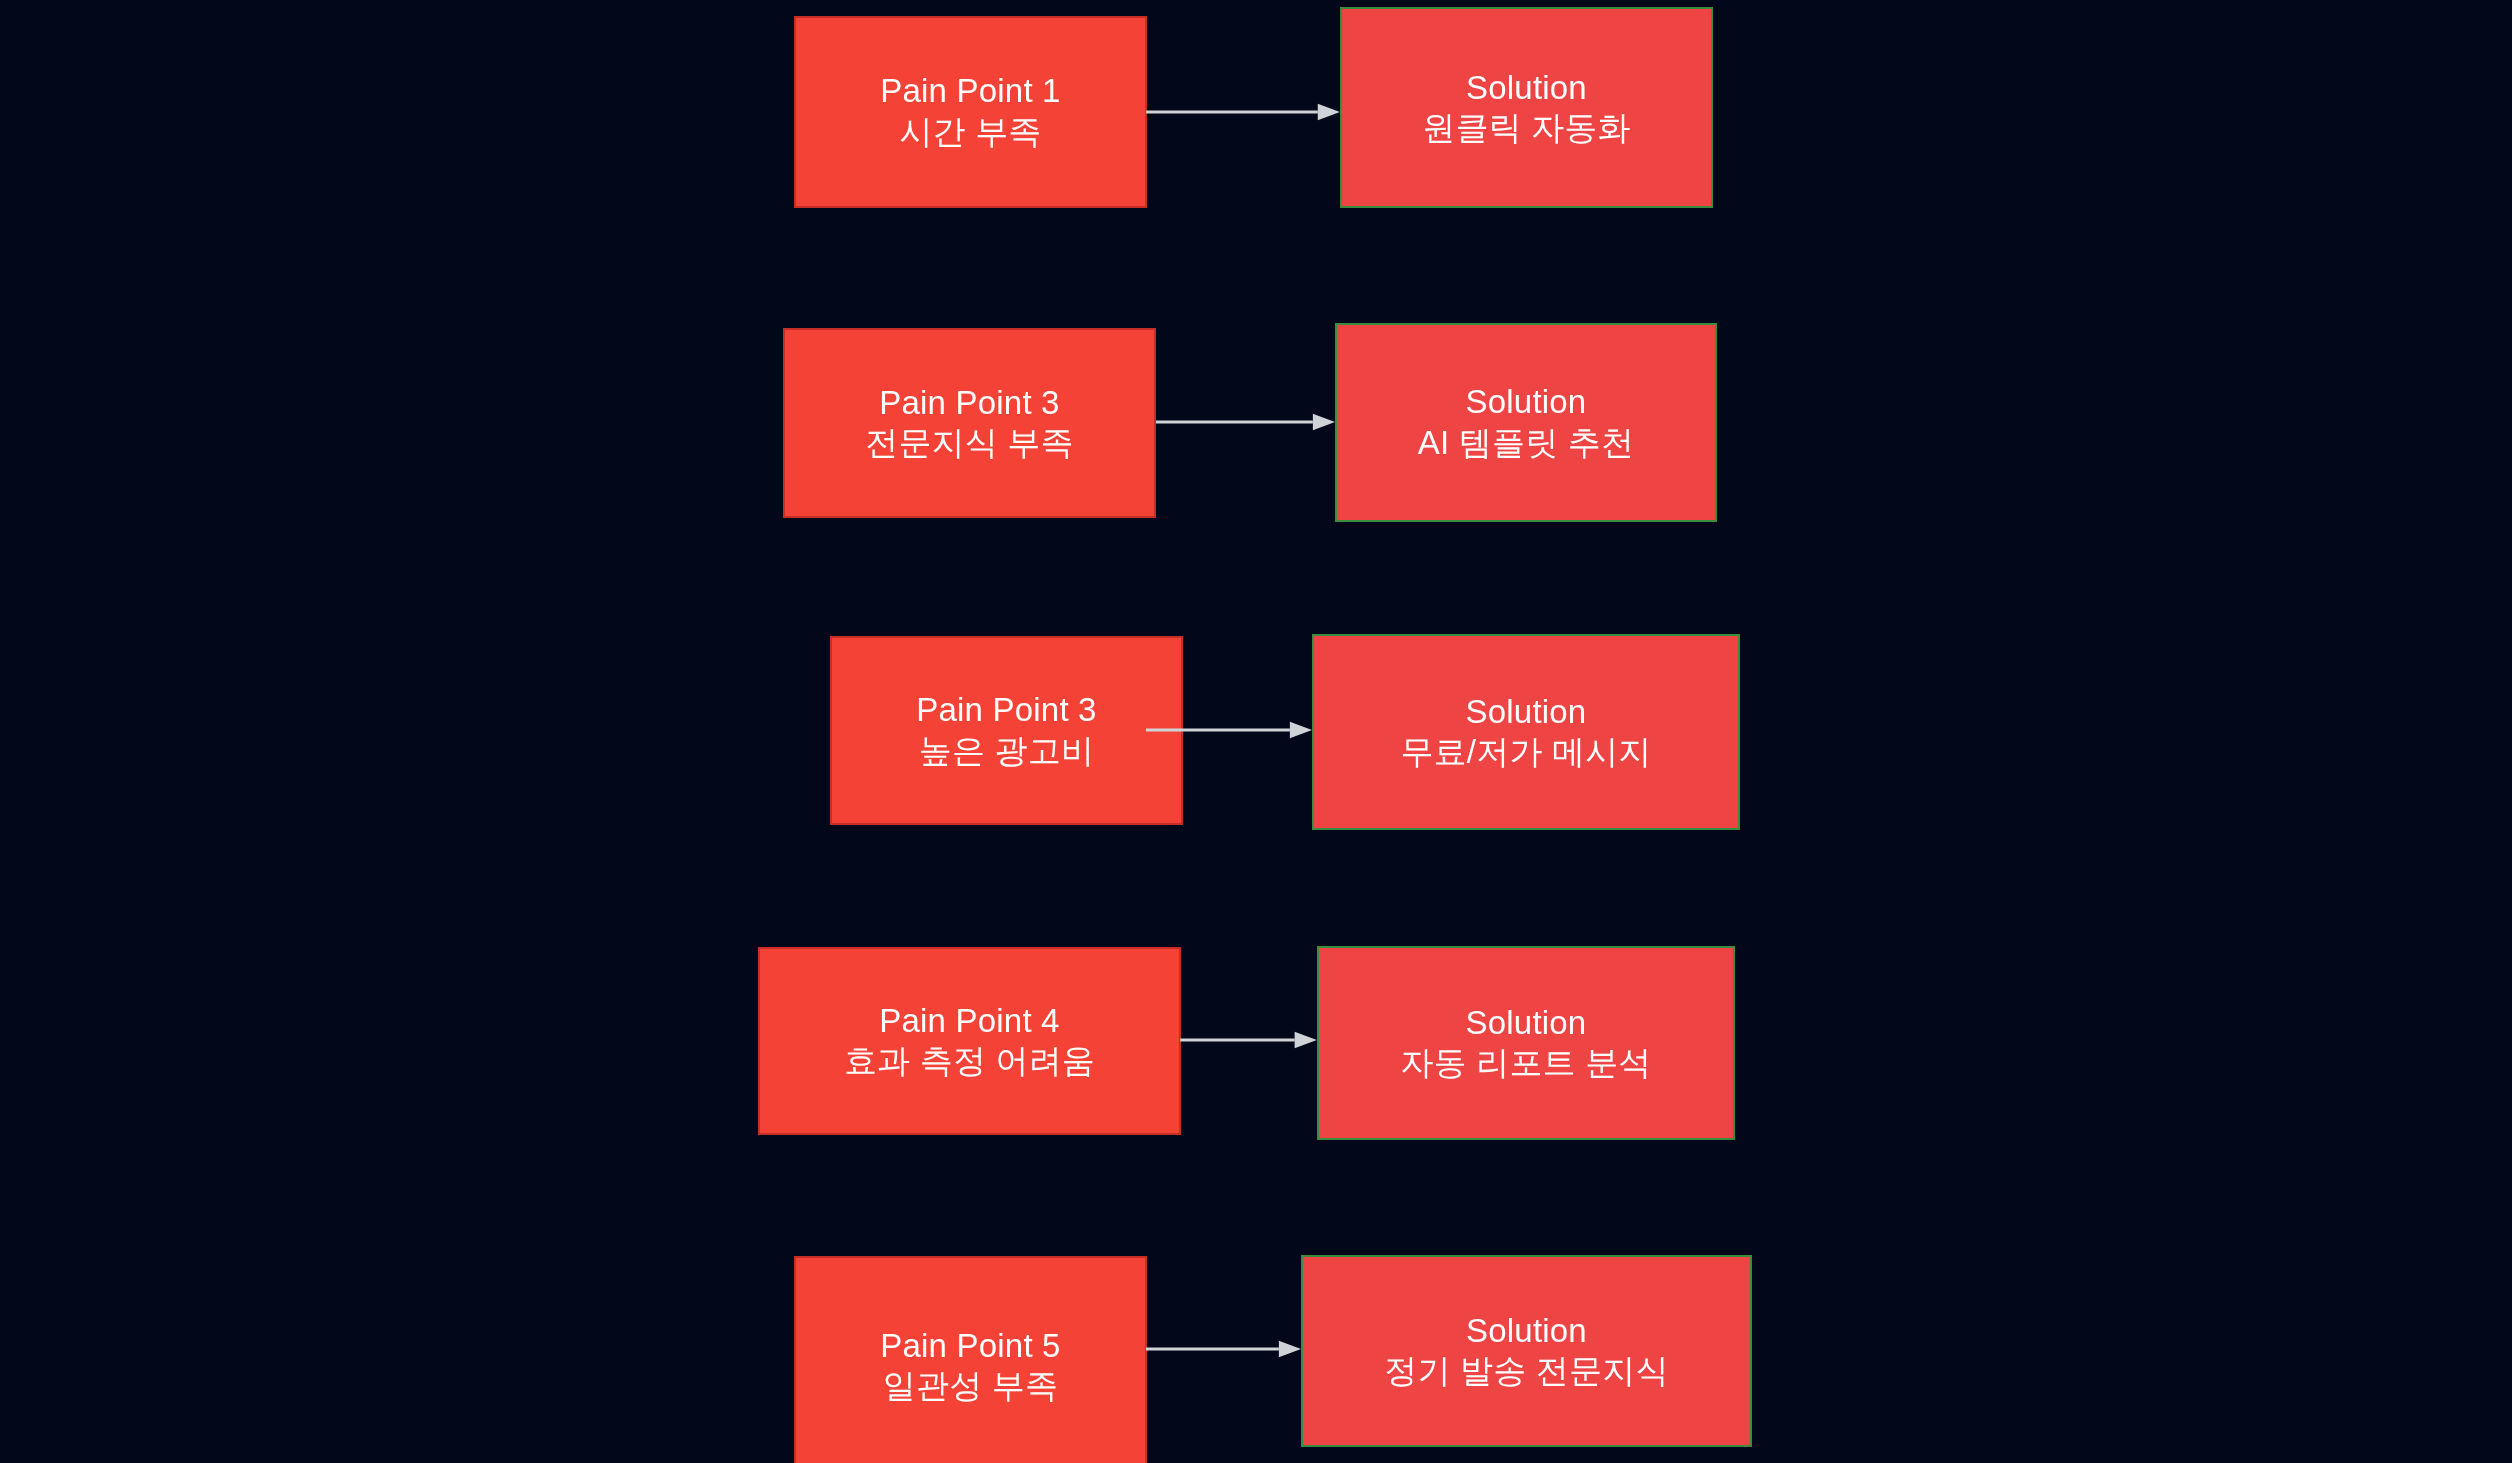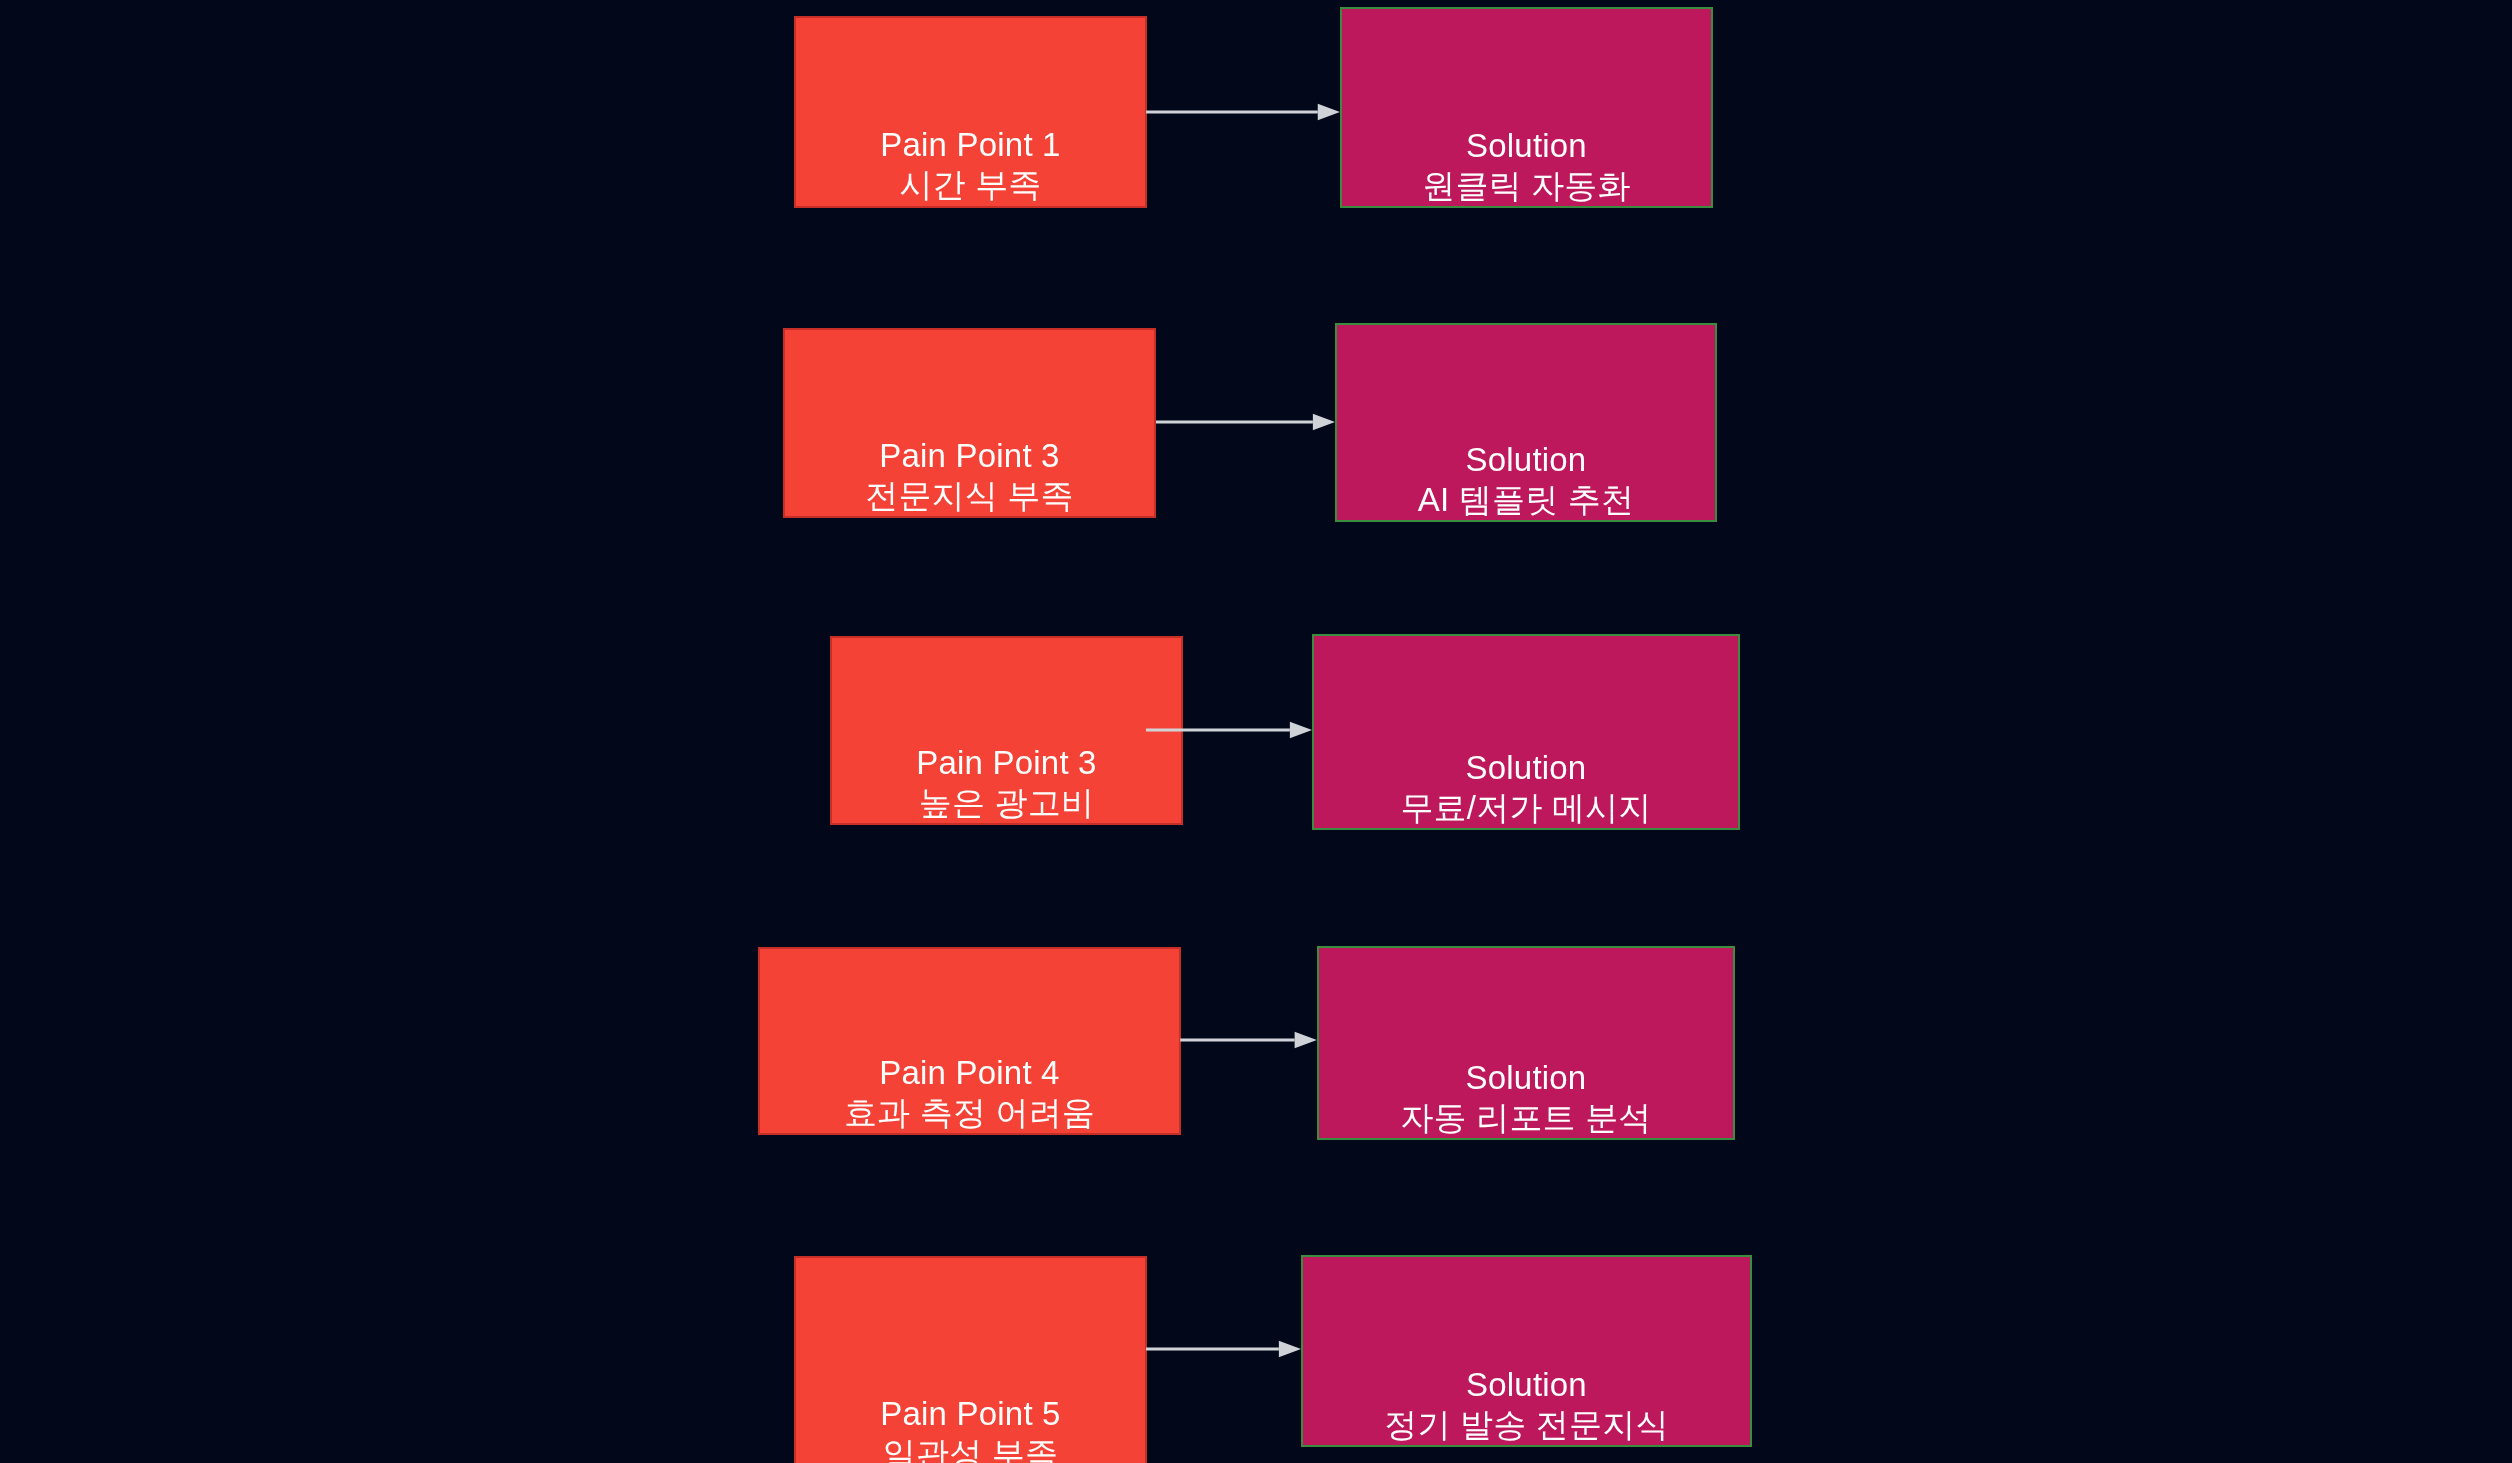--- a/index.html
+++ b/index.html
@@ -20,40 +20,40 @@
     height: 1464px;
     background: #02081a;
   }
 
   .node {
     position: absolute;
     box-sizing: border-box;
     display: flex;
     flex-direction: column;
     align-items: center;
-    justify-content: flex-end;
+    justify-content: center;
     text-align: center;
     color: #ffffff;
     font-size: 33px;
     line-height: 1.22;
     letter-spacing: 0.2px;
     font-weight: 400;
     white-space: nowrap;
   }
 
   .node .line1 { display: block; }
   .node .line2 { display: block; }
 
   .node.pain {
     background: #f44336;
     border: 2.8px solid #c62f28;
   }
 
   .node.solution {
-    background: #be185d;
+    background: #ef4444;
     border: 2.8px solid #3a8c3e;
   }
 
   .edge {
     position: absolute;
     height: 24px;
     pointer-events: none;
   }
   .edge svg { display: block; overflow: visible; }
 </style>

